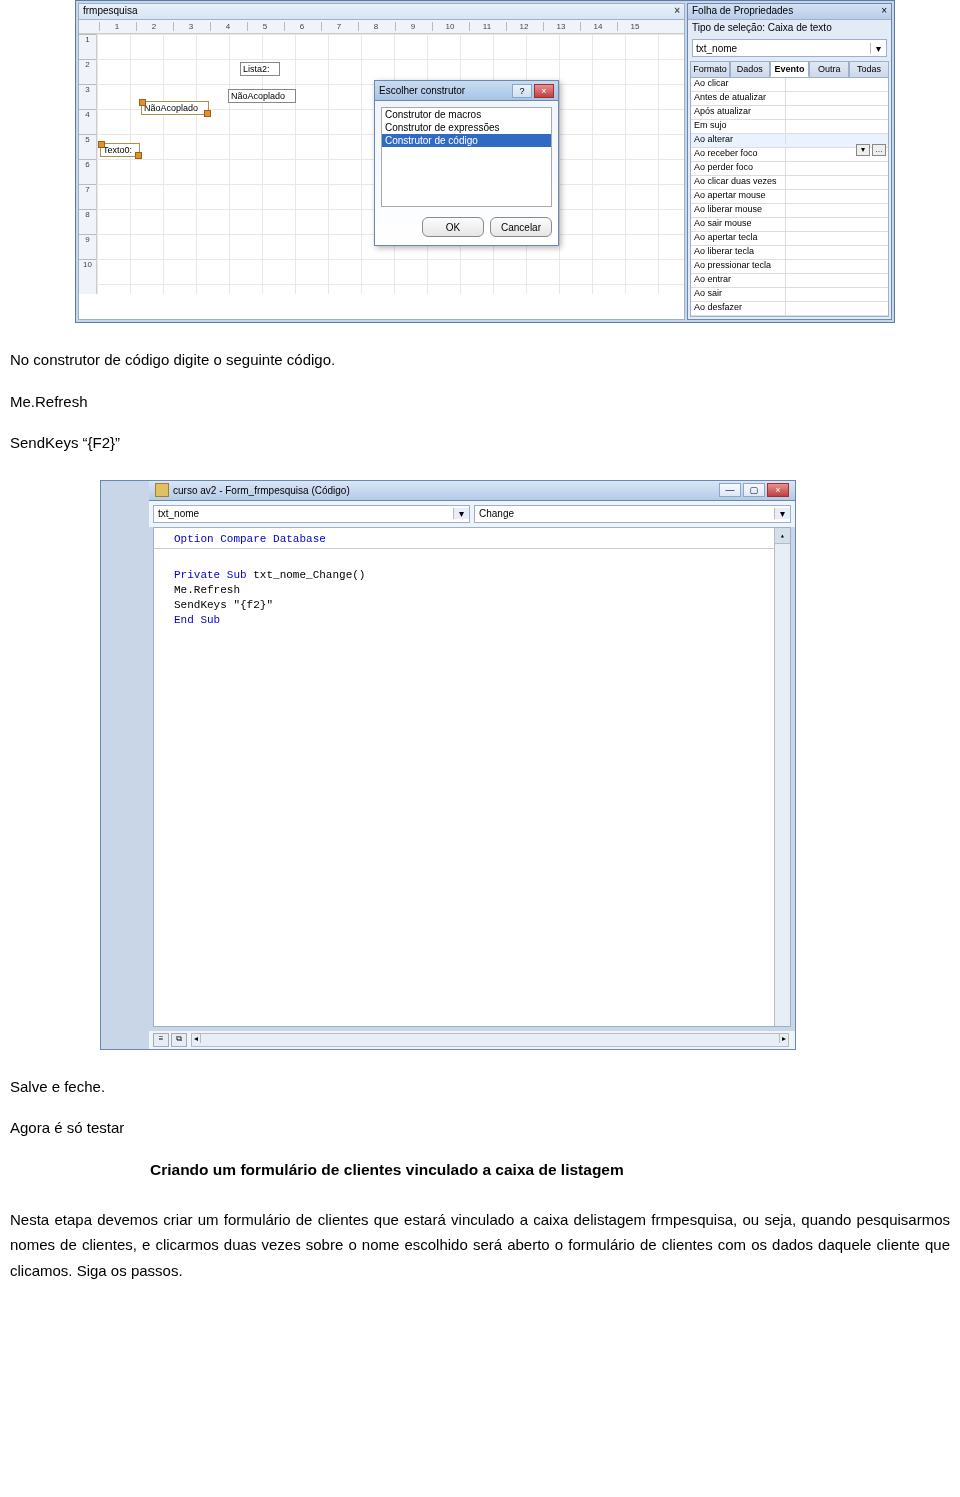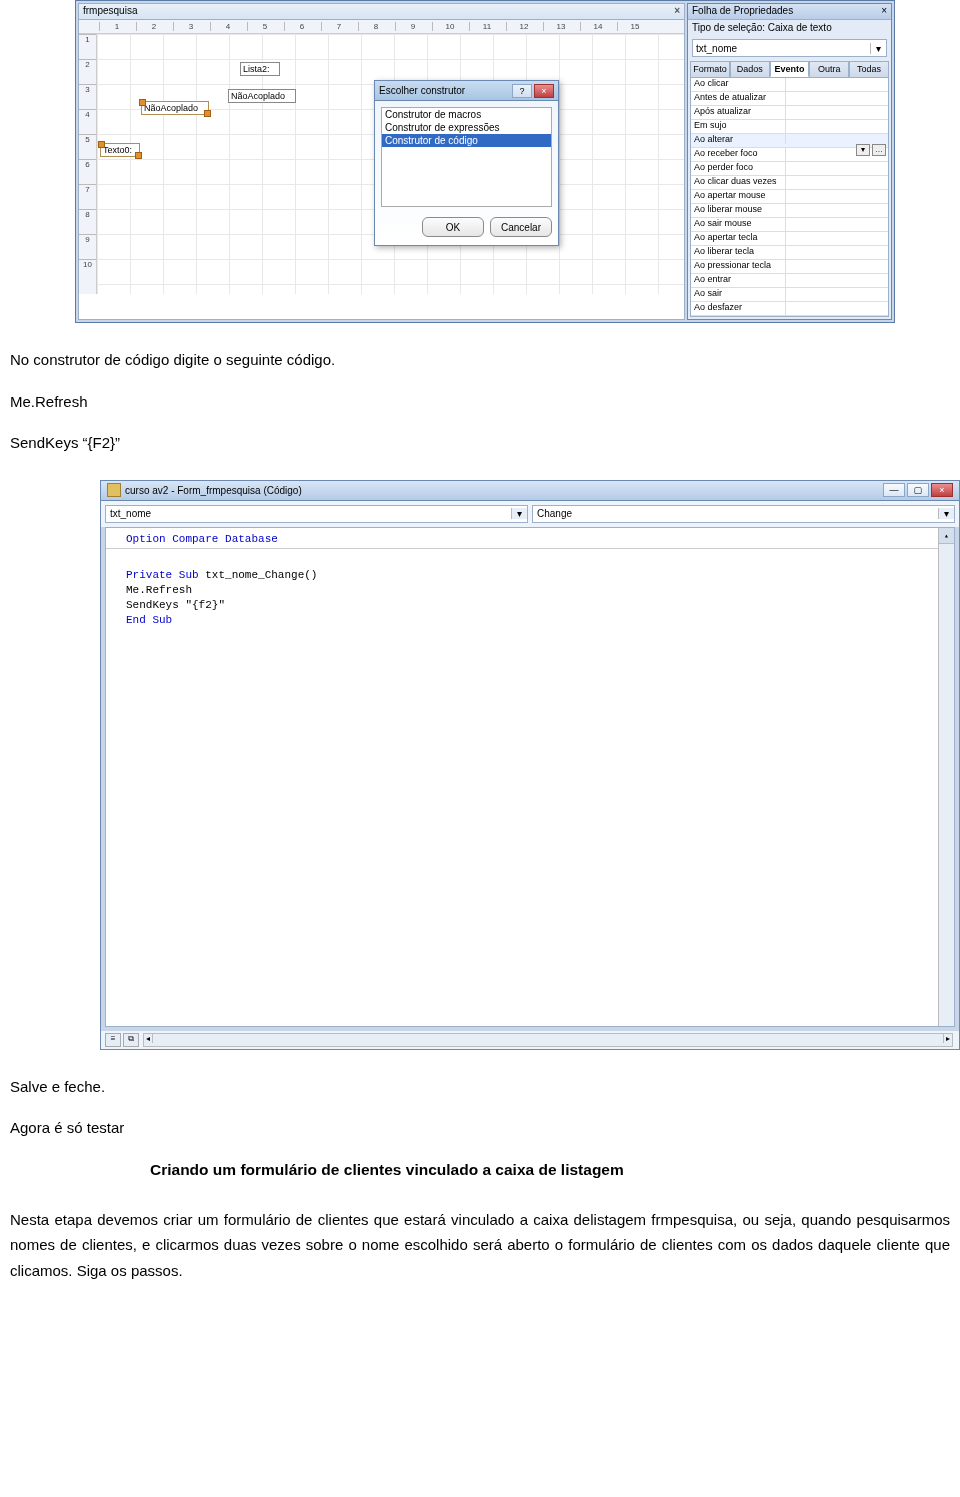--- a/index.html
+++ b/index.html
@@ -152,24 +152,25 @@
   .prop-row .pvbtn { width:14px;height:12px; border:1px solid #888; background:#eee; font-size:8px; text-align:center; line-height:10px;}
 
   
   .doc-text { margin: 24px 10px 24px 10px; font-size: 15px; line-height:1.7; }
   .doc-text p { margin-bottom: 16px; }
   .doc-text.justify p { text-align: justify; }
   .heading-indent { margin-left: 140px; font-weight:bold; font-size:15.5px; margin-bottom:30px; }
 
   
   .shot2 {
-    width:860px; margin: 6px 0 20px 100px;
+    width:696px; margin: 6px 0 20px 100px;
     border:1px solid #6a88b0;
     background:#c9d6e8;
     font-size:10px;
+    padding-left:48px;
   }
   .vba-title {
     background:linear-gradient(#d8e6f6,#b4cbe6);
     height:20px; padding:2px 6px;
     display:flex; align-items:center; justify-content:space-between;
     border-bottom:1px solid #6a88b0;
   }
   .vba-title .ico { width:14px;height:14px; background:#e0c060; border:1px solid #a08030; margin-right:4px;}
   .vba-title .tleft { display:flex; align-items:center; }
   .vba-title .wbtns { display:flex; gap:2px; }

